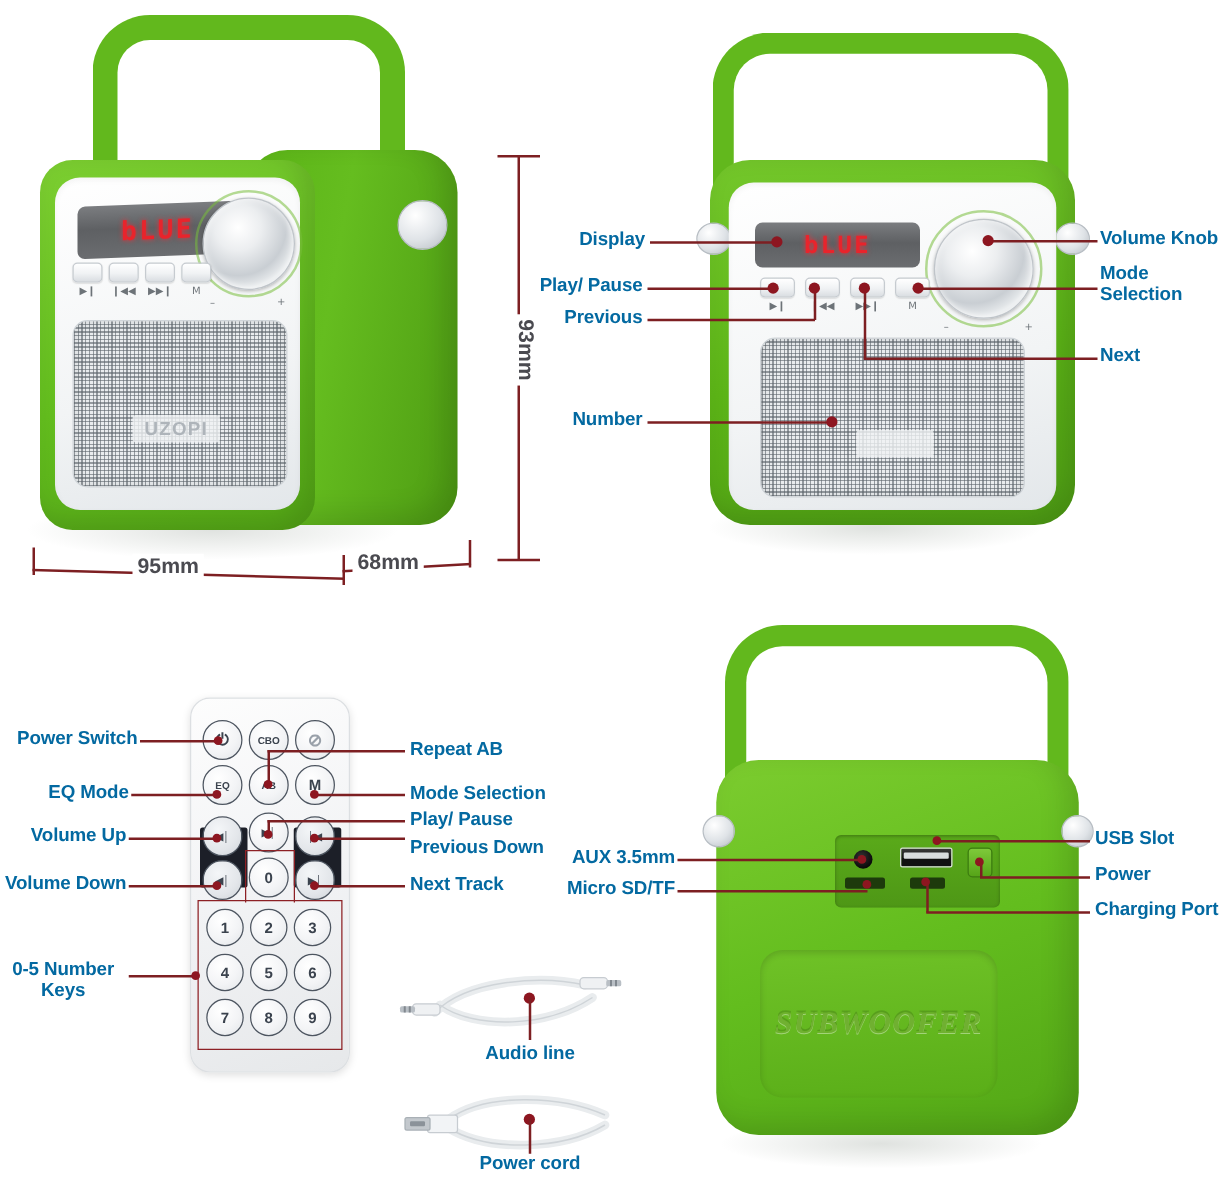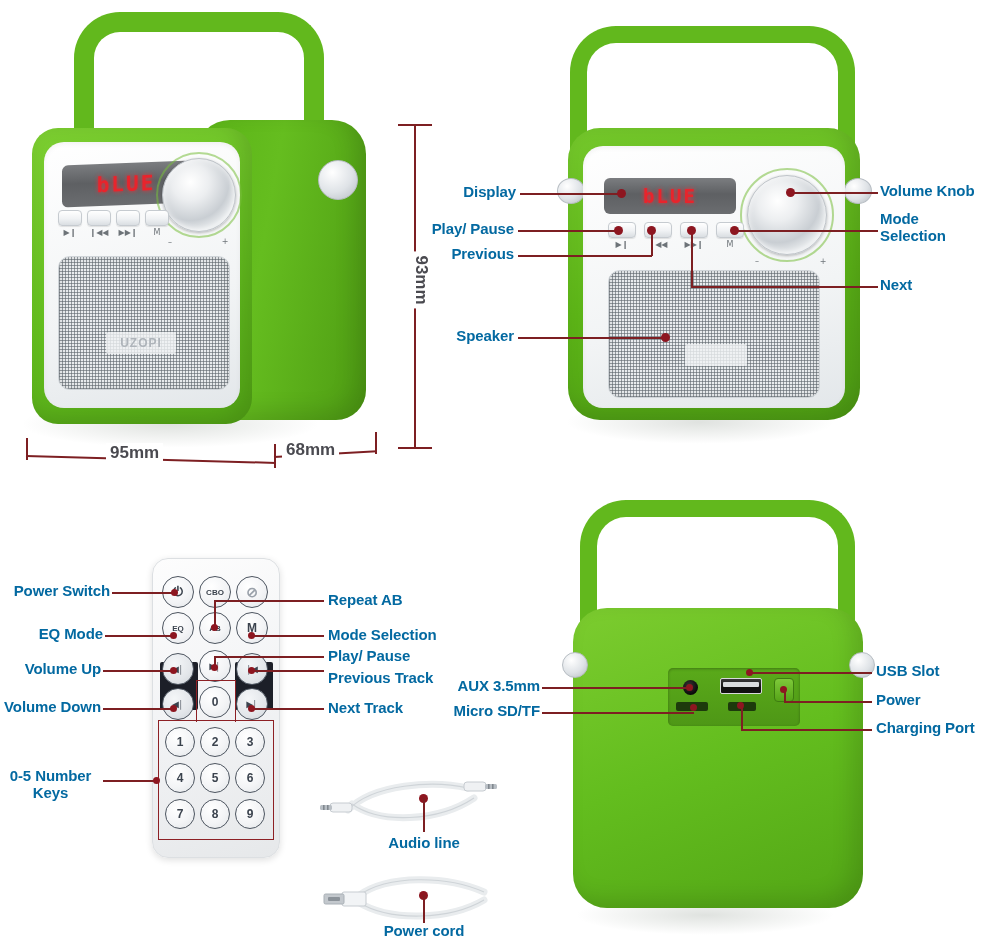--- a/index.html
+++ b/index.html
@@ -152,21 +152,21 @@
       repeating-linear-gradient(0deg, rgba(95,103,110,.62) 0 1px, transparent 1px 3px),
       repeating-linear-gradient(90deg, rgba(95,103,110,.62) 0 1px, transparent 1px 3px);
     border: 1px solid #cfd4d8;
     box-sizing: border-box;
     box-shadow: inset 0 0 12px rgba(0,0,0,.10);
   }
   .grille-badge {
     position: absolute;
     background: rgba(240,242,244,.80);
     border-radius: 3px;
-    font-size: 12px;
+    font-size: 15px;
     font-weight: bold;
     color: #aeb4ba;
     text-align: center;
     letter-spacing: 1px;
     display: flex; align-items: center; justify-content: center;
   }
   .side-knob {
     position: absolute;
     border-radius: 50%;
     background: radial-gradient(circle at 35% 30%, #ffffff, #dfe3e7 55%, #b6bcc2 100%);
@@ -389,21 +389,21 @@
     <div class="lead" style="left:294px;top:230px;width:144px;"></div>
     <div class="dot" style="left:290px;top:226px;"></div>
 
     <div class="leadv" style="left:251px;top:231px;height:56px;"></div>
     <div class="lead" style="left:251px;top:286px;width:187px;"></div>
     <div class="dot" style="left:247px;top:226px;"></div>
 
     <div class="label r" style="left:-30px;top:184px;width:106px;">Display</div>
     <div class="label r" style="left:-40px;top:221px;width:114px;">Play/ Pause</div>
     <div class="label r" style="left:-40px;top:246px;width:114px;">Previous</div>
-    <div class="label r" style="left:-40px;top:328px;width:114px;">Speaker</div>
+    <div class="label r" style="left:-40px;top:328px;width:114px;">Number</div>
 
     <div class="label l" style="left:440px;top:183px;width:130px;">Volume Knob</div>
     <div class="label l" style="left:440px;top:211px;width:130px;">Mode
 Selection</div>
     <div class="label l" style="left:440px;top:277px;width:130px;">Next</div>
   </div>
 
   <div class="abs" style="left:0;top:480px;width:440px;height:462px;">
 
     <div class="remote" style="left:152px;top:78px;width:128px;height:300px;"></div>
@@ -477,21 +477,21 @@
     <div class="label r" style="left:0px;top:103px;width:110px;">Power Switch</div>
     <div class="label r" style="left:0px;top:146px;width:103px;">EQ Mode</div>
     <div class="label r" style="left:0px;top:181px;width:101px;">Volume Up</div>
     <div class="label r" style="left:0px;top:219px;width:101px;">Volume Down</div>
     <div class="label c" style="left:0px;top:288px;width:101px;">0-5 Number
 Keys</div>
 
     <div class="label l" style="left:328px;top:112px;width:140px;">Repeat AB</div>
     <div class="label l" style="left:328px;top:147px;width:140px;">Mode Selection</div>
     <div class="label l" style="left:328px;top:168px;width:140px;">Play/ Pause</div>
-    <div class="label l" style="left:328px;top:190px;width:140px;">Previous Track</div>
+    <div class="label l" style="left:328px;top:190px;width:140px;">Previous Down</div>
     <div class="label l" style="left:328px;top:220px;width:140px;">Next Track</div>
 
     <svg class="cable-svg" width="190" height="64" viewBox="0 0 190 64" style="left:318px;top:294px;">
       <g fill="none" stroke="#e9ecee" stroke-width="7" stroke-linecap="round">
         <path d="M30 36 C 55 10, 115 6, 150 14"></path>
         <path d="M34 30 C 62 50, 120 48, 156 24"></path>
       </g>
       <g fill="none" stroke="#cfd4d8" stroke-width="1.2">
         <path d="M30 36 C 55 10, 115 6, 150 14"></path>
         <path d="M34 30 C 62 50, 120 48, 156 24"></path>
@@ -549,20 +549,23 @@
     <div class="side-knob" style="left:409px;top:172px;width:26px;height:26px;"></div>
 
     <div class="port-plate" style="left:228px;top:188px;width:132px;height:58px;"></div>
 
     <div class="port round" style="left:243px;top:200px;width:15px;height:15px;"></div>
     <div class="port usb" style="left:280px;top:198px;width:42px;height:16px;"></div>
     <div class="port pwr" style="left:334px;top:198px;width:20px;height:24px;"></div>
     <div class="port" style="left:236px;top:222px;width:32px;height:9px;"></div>
     <div class="port" style="left:288px;top:222px;width:28px;height:9px;"></div>
 
+    <div class="subwoofer-panel" style="left:168px;top:280px;width:190px;height:118px;">
+      <span class="subwoofer-text">SUBWOOFER</span>
+    </div>
 
     <div class="lead" style="left:102px;top:207px;width:148px;"></div>
     <div class="dot sm" style="left:246px;top:204px;"></div>
 
     <div class="lead" style="left:102px;top:232px;width:152px;"></div>
     <div class="dot sm" style="left:250px;top:224px;"></div>
 
     <div class="lead" style="left:310px;top:192px;width:122px;"></div>
     <div class="dot sm" style="left:306px;top:189px;"></div>
 

